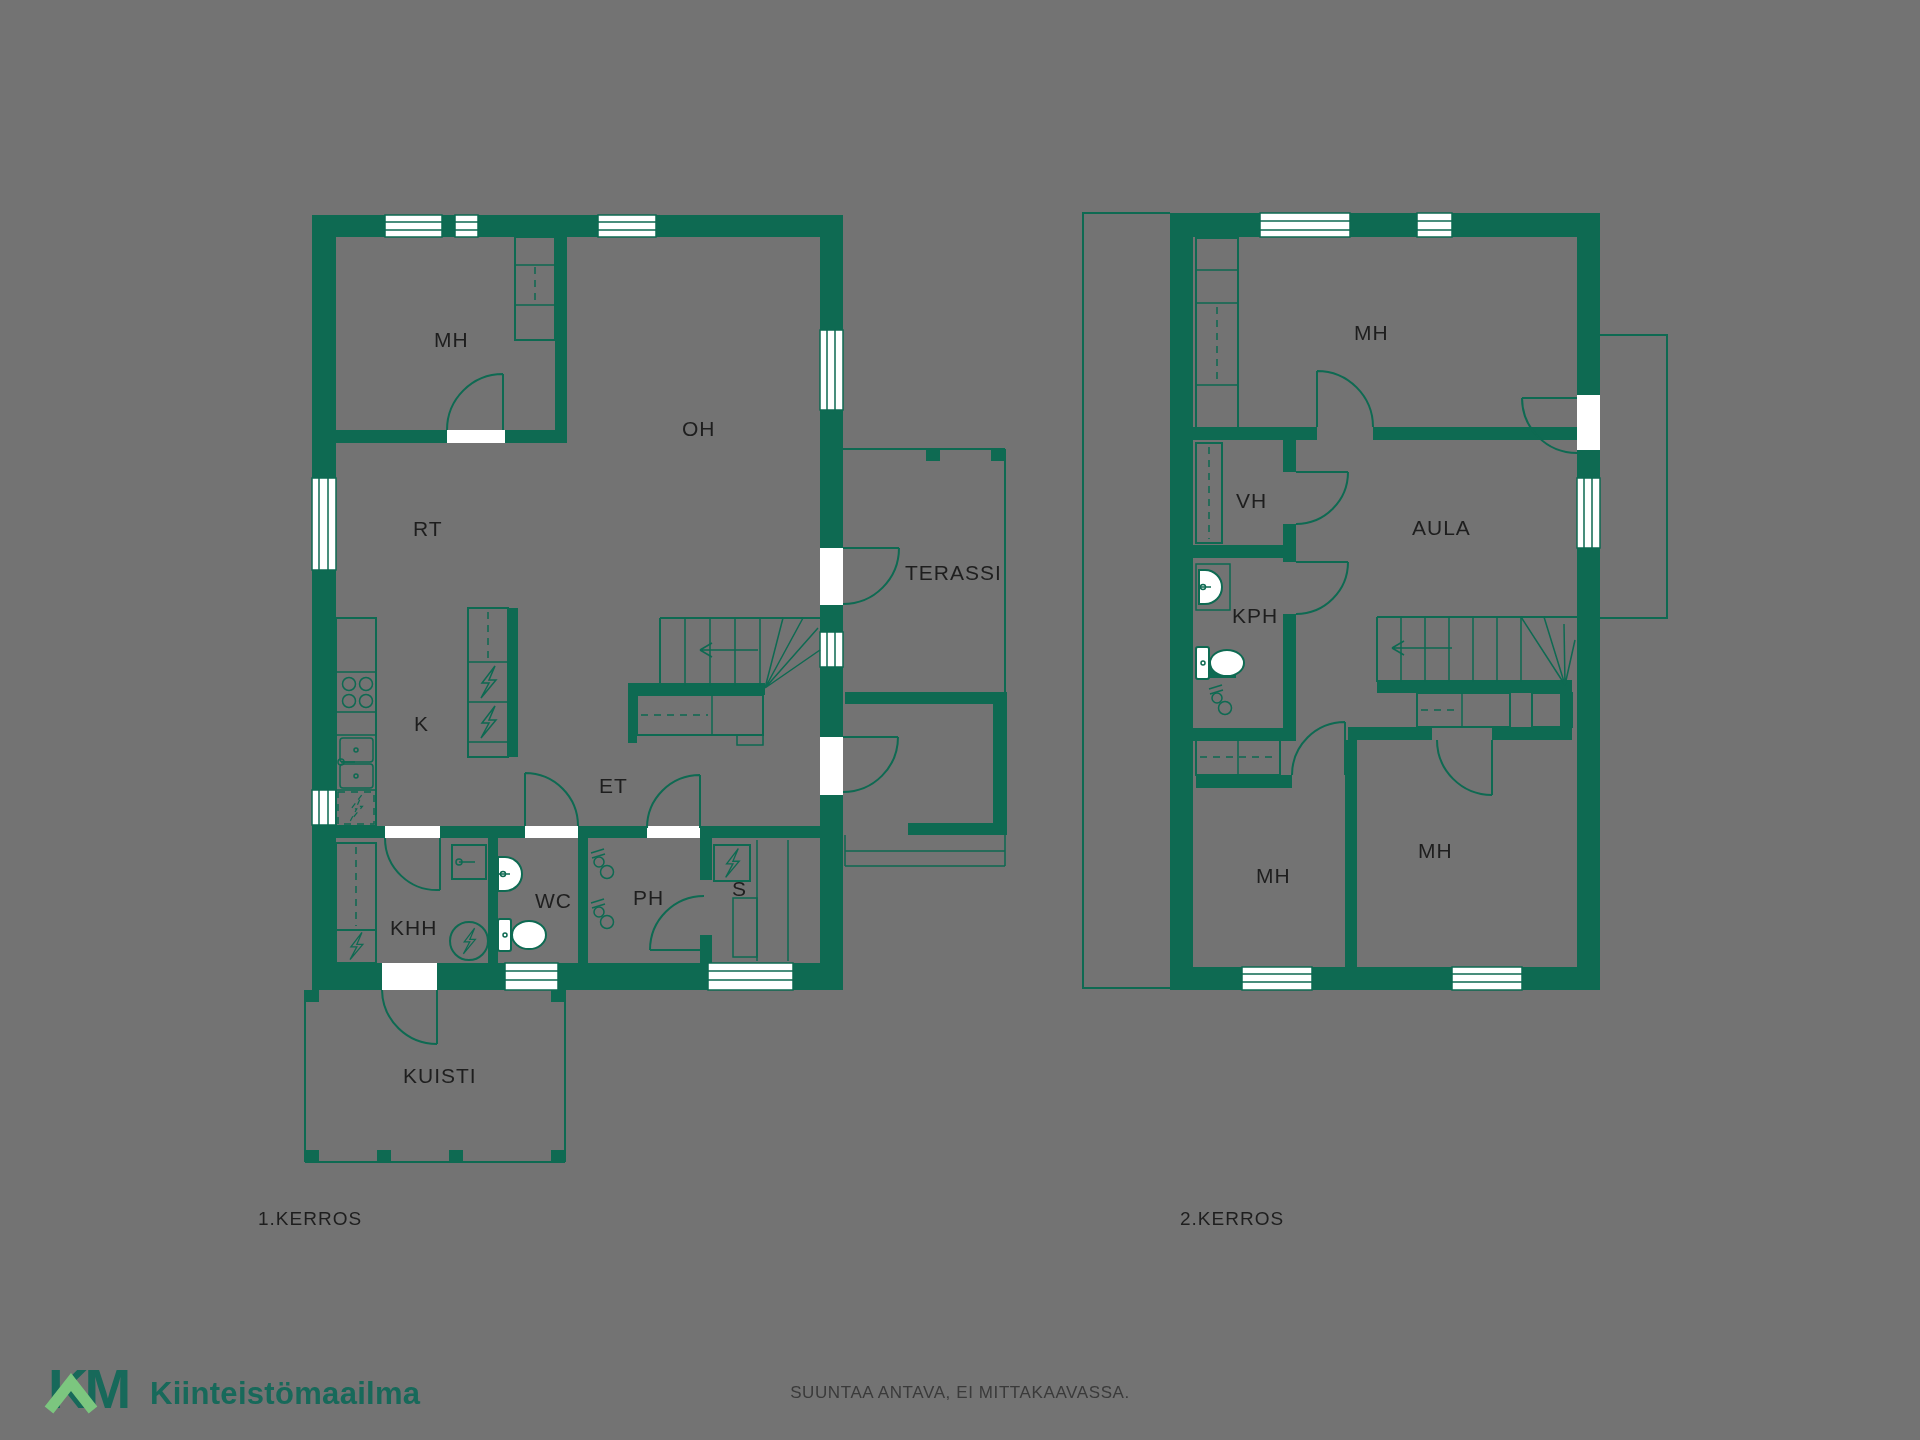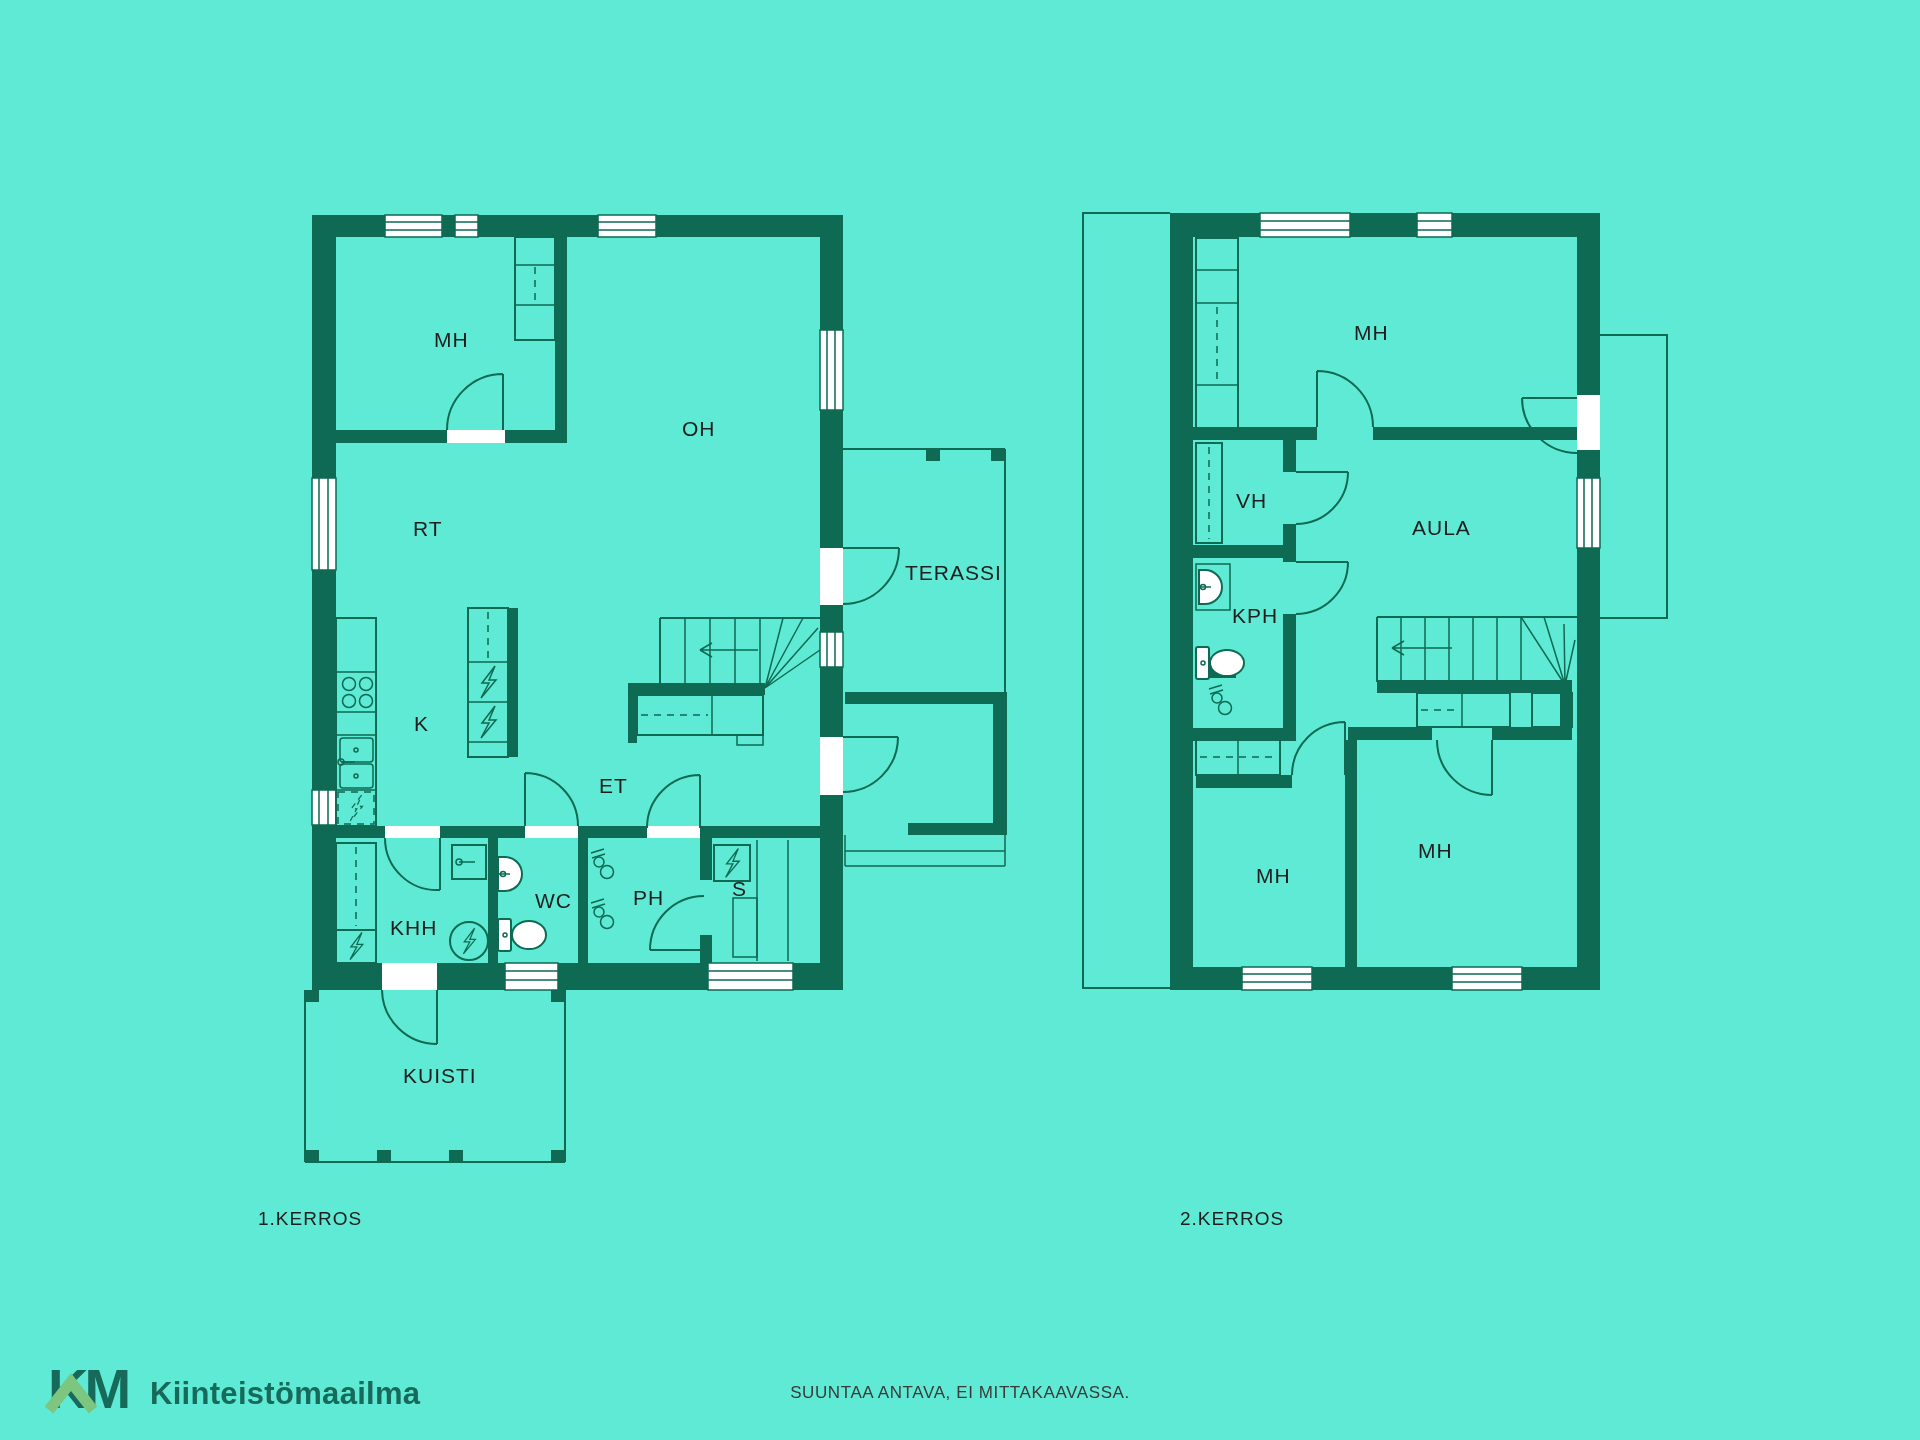--- a/index.html
+++ b/index.html
@@ -1,20 +1,20 @@
 <!DOCTYPE html>
 <html style="--wall: #0E6A52; --line: #0E6A52; --txt: #1E1E1E; --foot: #3A3A3A; --logo-dark: #17695A; --logo-light: #7CC67F;"><head>
 <meta charset="utf-8">
 <style>
   :root{
     --wall:#0E6A52; --line:#0E6A52; --txt:#1E1E1E; --foot:#3A3A3A;
     --logo-dark:#17695A; --logo-light:#7CC67F;
   }
   html,body{margin:0;padding:0;background:#fff;}
-  .page{position:relative;width:1920px;height:1440px;background:#5eead4;overflow:hidden;}
+  .page{position:relative;width:1920px;height:1440px;background:#737373;overflow:hidden;}
   svg{display:block;}
   .wall rect{fill:var(--wall);}
   .doorgap{fill:#fff;}
   .wingap{fill:#fff;stroke:var(--line);stroke-width:1.5;}
   .thin{stroke:var(--line);stroke-width:2;fill:none;}
   .thin1{stroke:var(--line);stroke-width:1.5;fill:none;}
   .fixw{stroke:var(--line);stroke-width:2;fill:#fff;}
   .dash{stroke-dasharray:7 6;}
   .arc{stroke:var(--line);stroke-width:2;fill:none;}
   text{font-family:"Liberation Sans", sans-serif;fill:var(--txt);}

